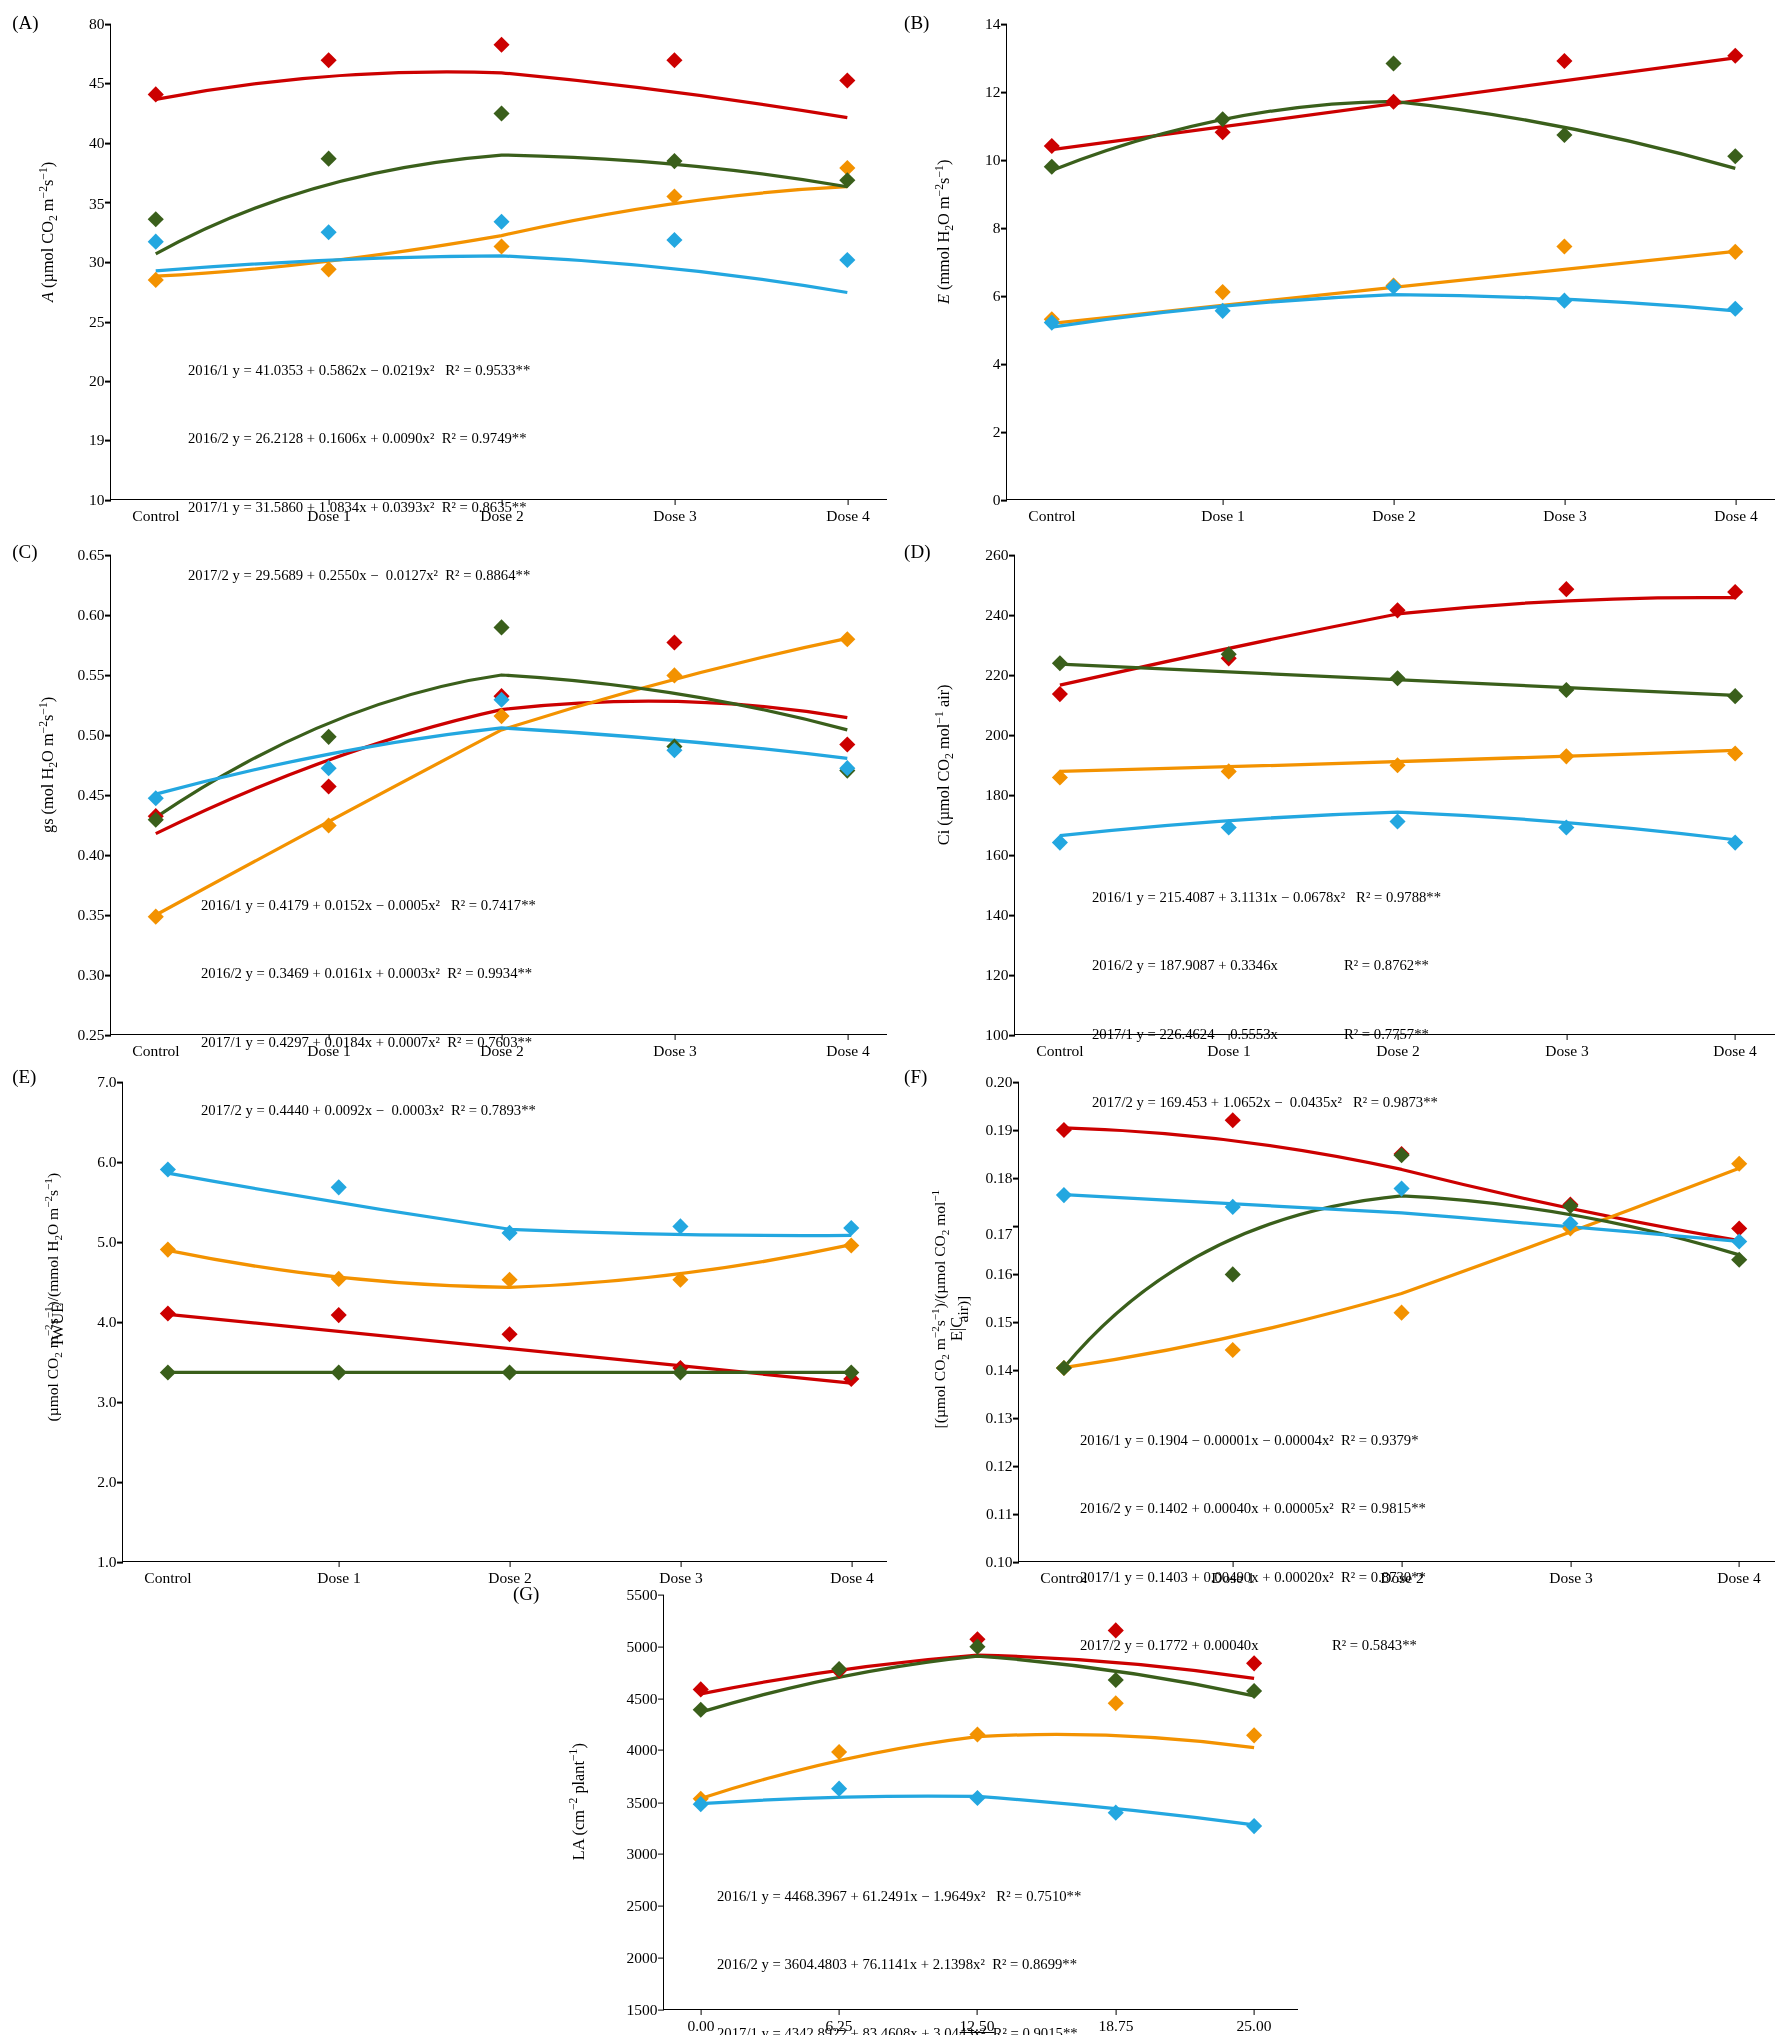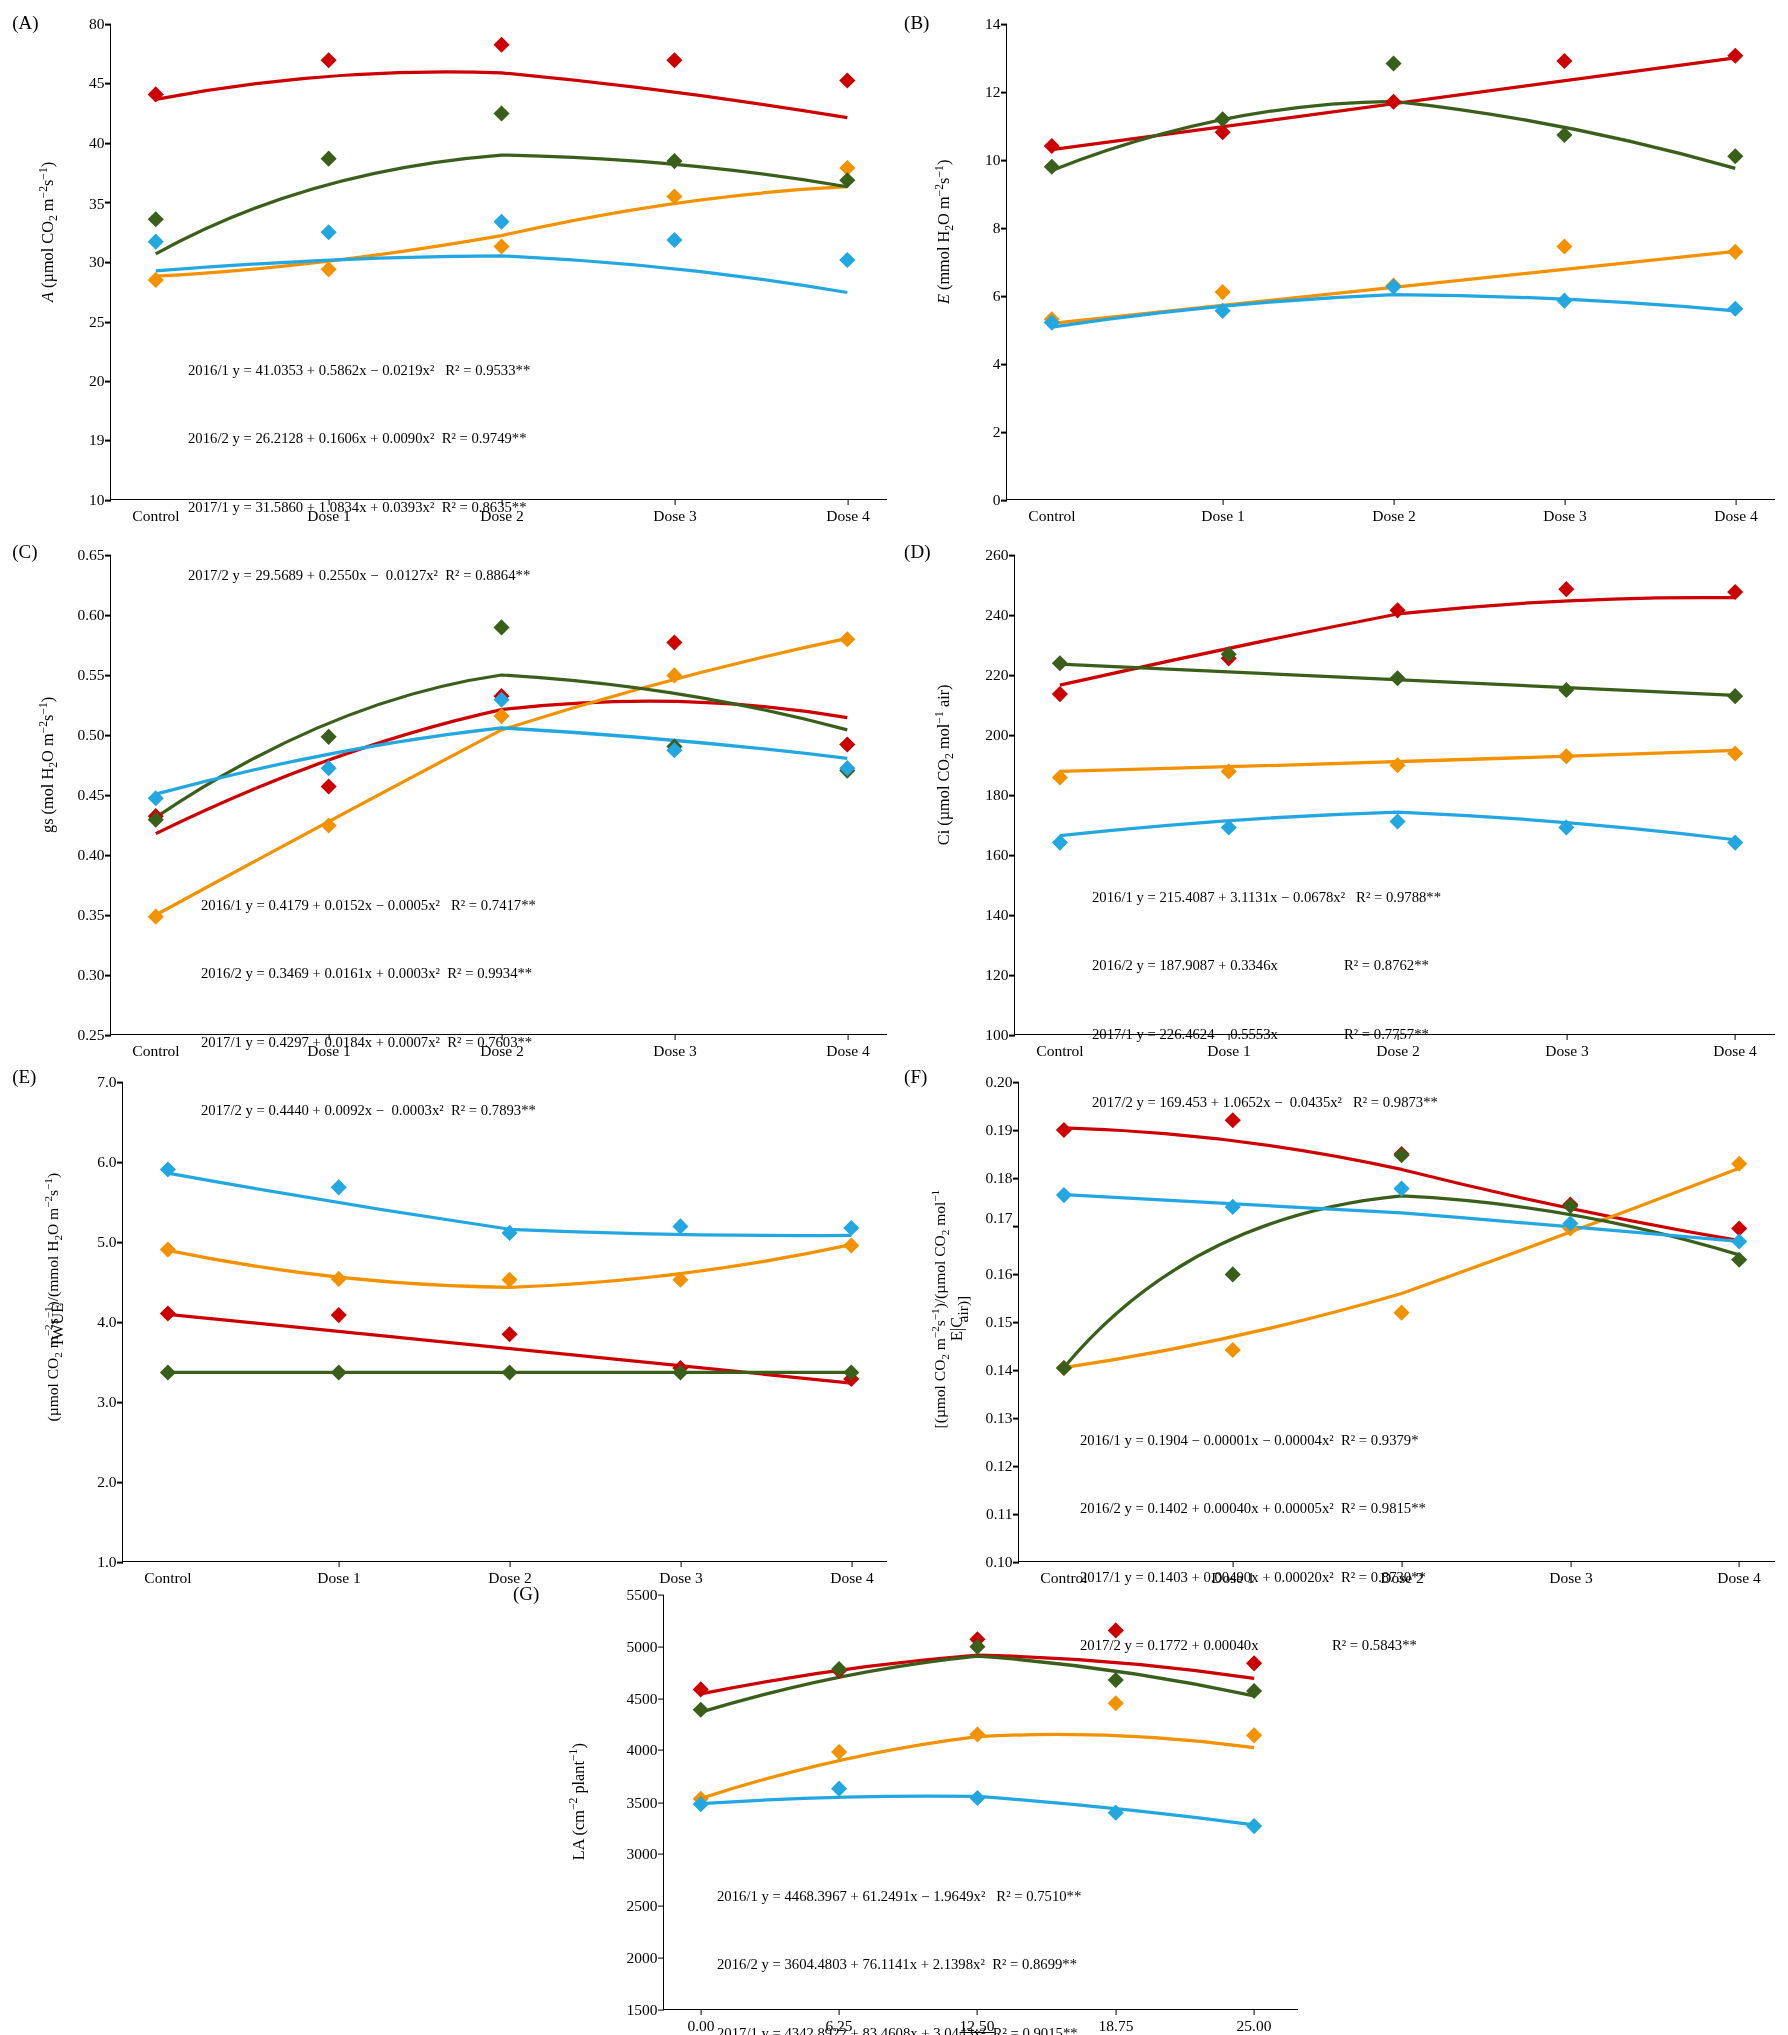--- a/index.html
+++ b/index.html
@@ -431,21 +431,21 @@
       <div class="ytick" style="top:384px;">0.12</div>
         <div class="ytickmark" style="top:384px;"></div>
       <div class="ytick" style="top:336px;">0.13</div>
         <div class="ytickmark" style="top:336px;"></div>
       <div class="ytick" style="top:288px;">0.14</div>
         <div class="ytickmark" style="top:288px;"></div>
       <div class="ytick" style="top:240px;">0.15</div>
         <div class="ytickmark" style="top:240px;"></div>
       <div class="ytick" style="top:192px;">0.16</div>
         <div class="ytickmark" style="top:192px;"></div>
-      <div class="ytick" style="top:136px;margin-left:19px;">0.17</div>
+      <div class="ytick" style="top:152px;margin-left:19px;">0.17</div>
         <div class="ytickmark" style="top:144px;"></div>
       <div class="ytick" style="top:96px;">0.18</div>
         <div class="ytickmark" style="top:96px;"></div>
       <div class="ytick" style="top:48px;">0.19</div>
         <div class="ytickmark" style="top:48px;"></div>
       <div class="ytick" style="top:0px;">0.20</div>
         <div class="ytickmark" style="top:0px;"></div>
 
       <div class="xtick" style="left:45px;">Control</div>
       <div class="xtick" style="left:214px;">Dose 1</div>

